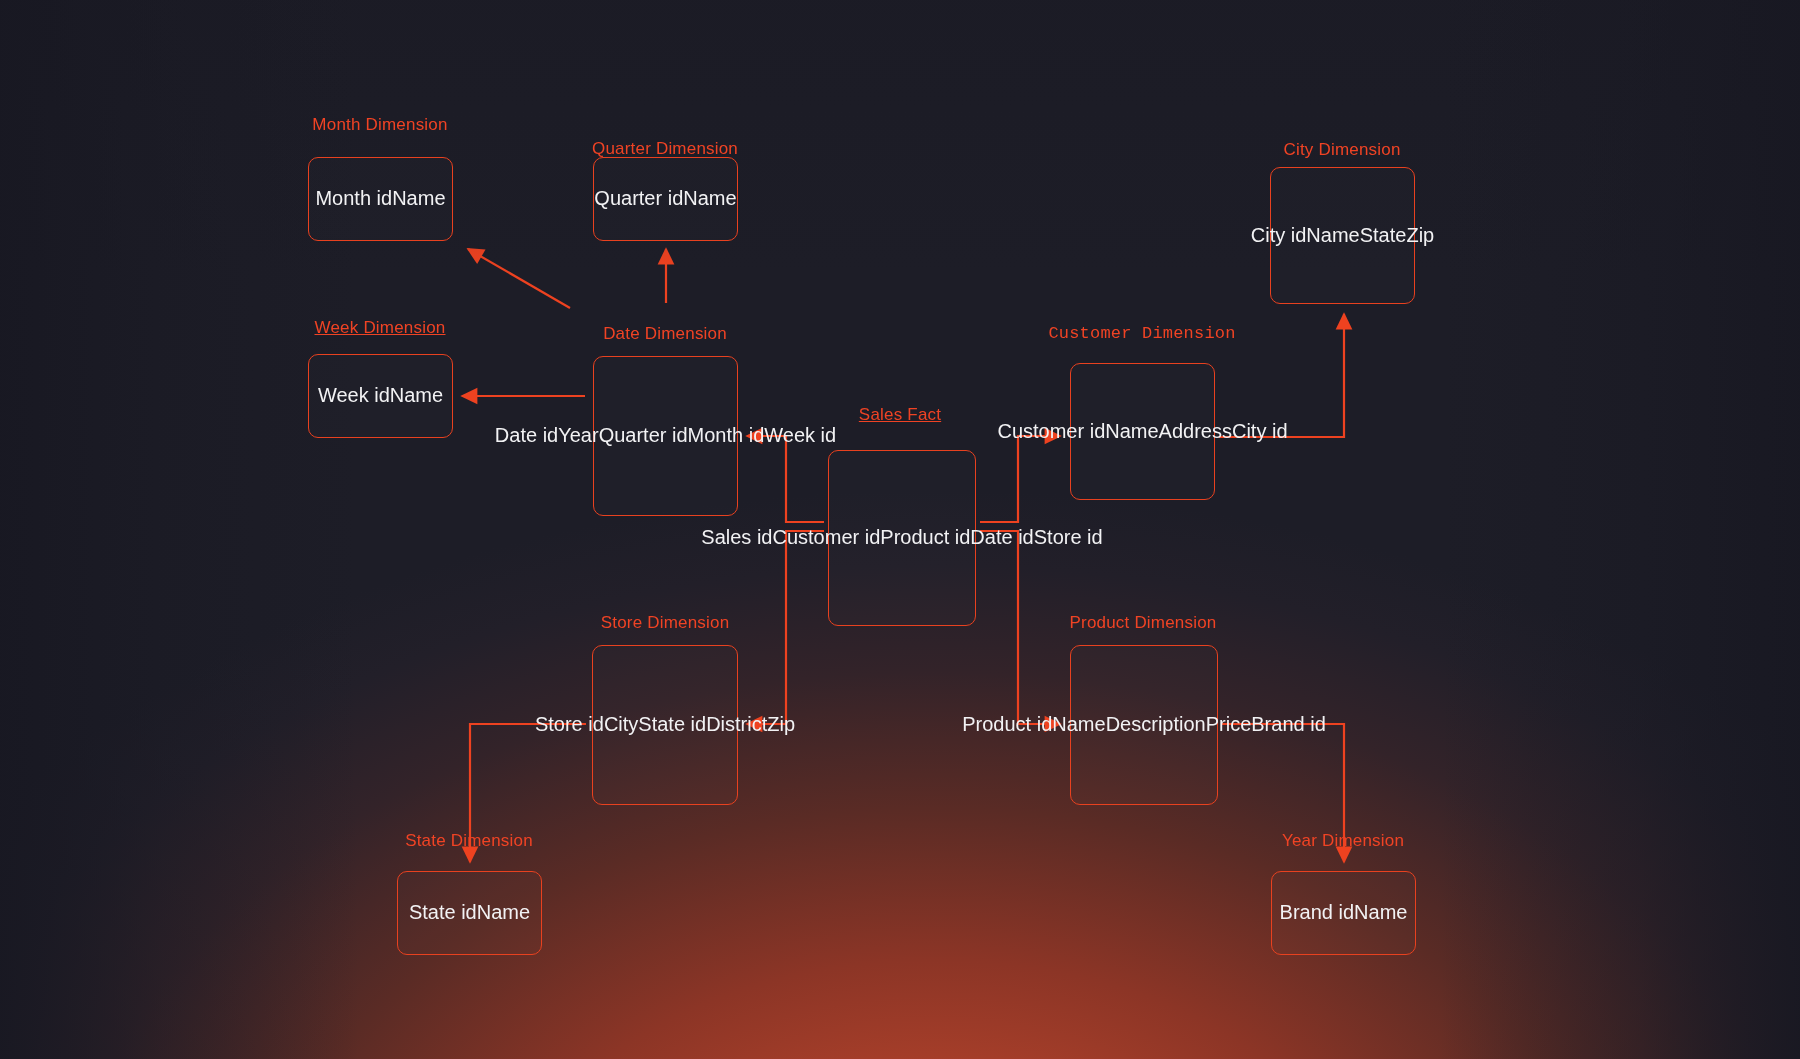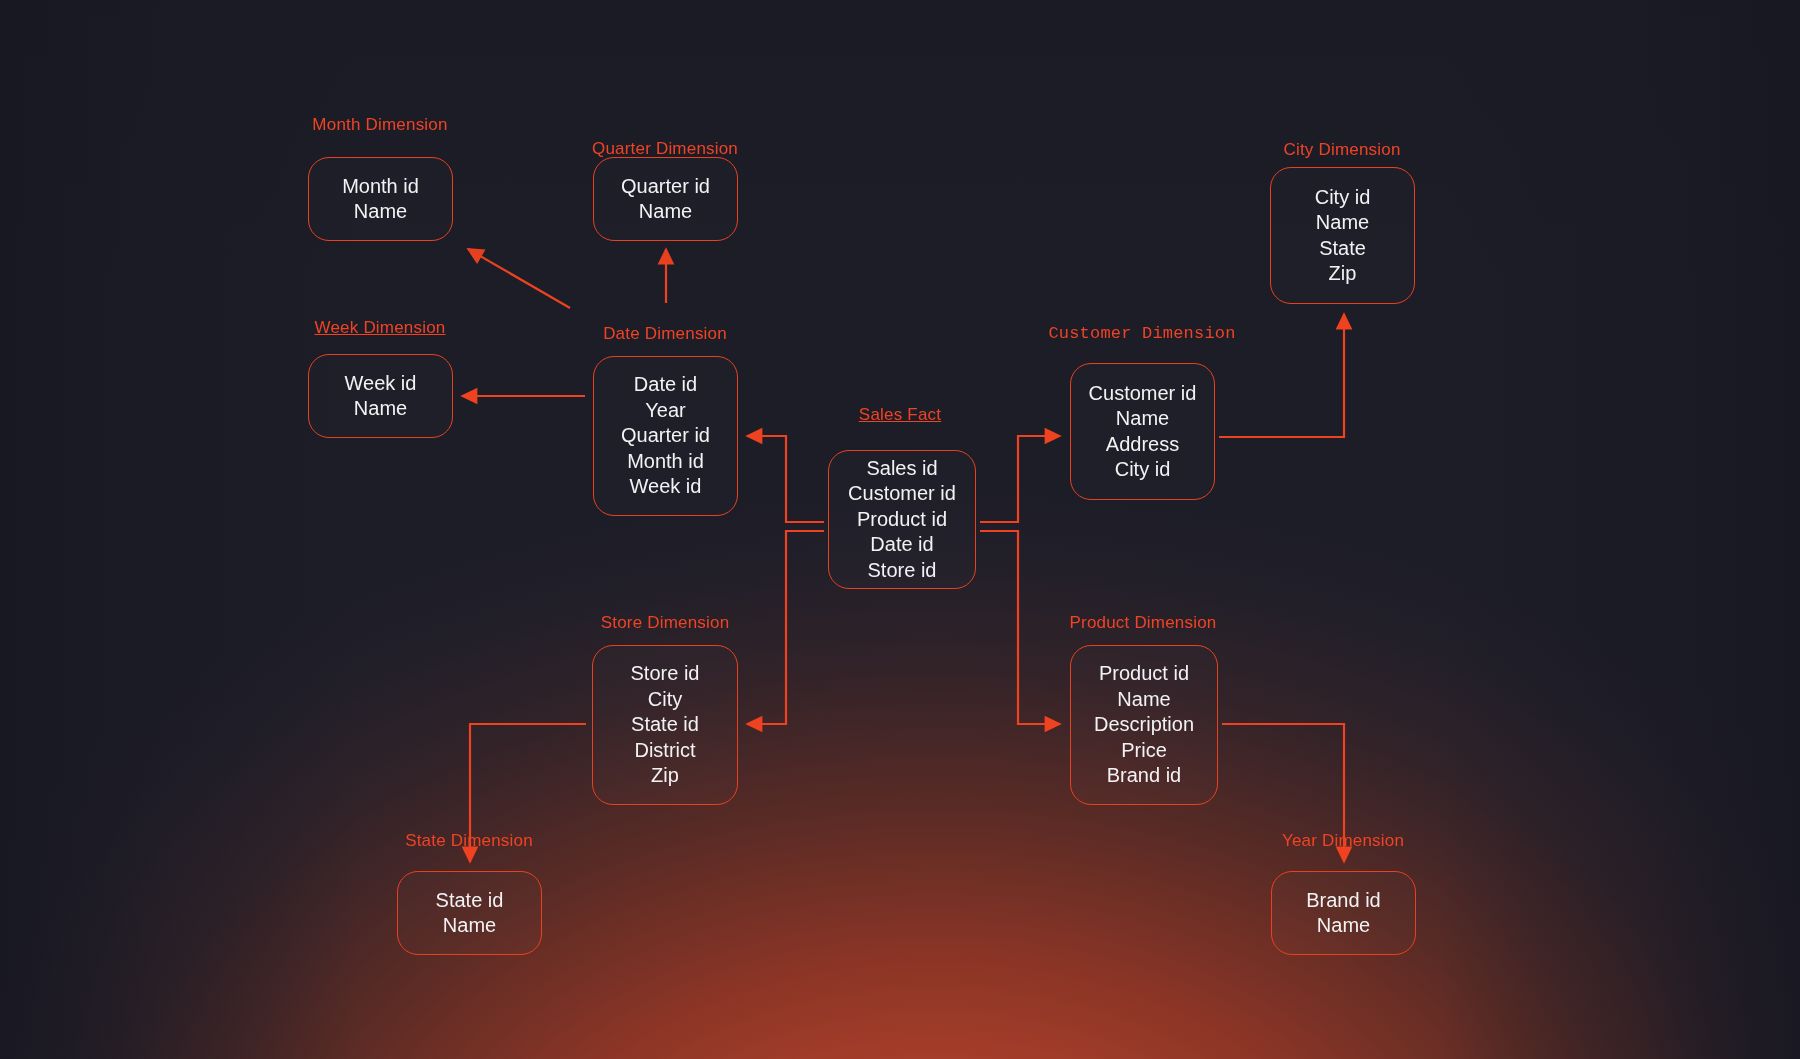--- a/index.html
+++ b/index.html
@@ -42,24 +42,23 @@
     transform: translateX(-50%);
     white-space: nowrap;
     color: #f04324;
     font-size: 17px;
     font-weight: 400;
     letter-spacing: 0.2px;
   }
   .node-box {
     position: absolute;
     border: 1.6px solid #e8411f;
-    border-radius: 21px;
+    border-radius: 10px;
     background: rgba(255,255,255,0.012);
     display: flex;
-    flex-direction: column;
     align-items: center;
     justify-content: center;
   }
   .field {
     color: #f2f2f4;
     font-size: 20px;
     line-height: 25.5px;
     white-space: nowrap;
     font-weight: 400;
   }
@@ -151,21 +150,21 @@
     <div class="node-box" style="left:1070px; top:363px; width:145px; height:137px;">
       <div class="field">Customer id</div>
       <div class="field">Name</div>
       <div class="field">Address</div>
       <div class="field">City id</div>
     </div>
   </div>
 
   <div class="node">
     <div class="node-title" style="left:900px; top:405px;text-decoration:underline;">Sales Fact</div>
-    <div class="node-box" style="left:828px; top:450px; width:148px; height:139px;">
+    <div class="node-box" style="left:828px; top:450px; width:148px; height:176px;">
       <div class="field">Sales id</div>
       <div class="field">Customer id</div>
       <div class="field">Product id</div>
       <div class="field">Date id</div>
       <div class="field">Store id</div>
     </div>
   </div>
 
   <div class="node">
     <div class="node-title" style="left:665px; top:613px;">Store Dimension</div>

